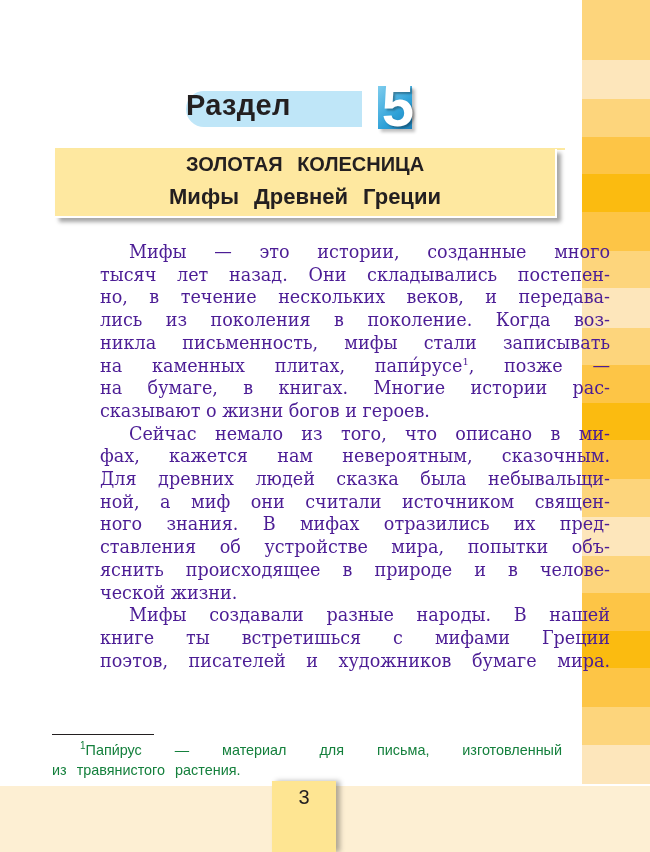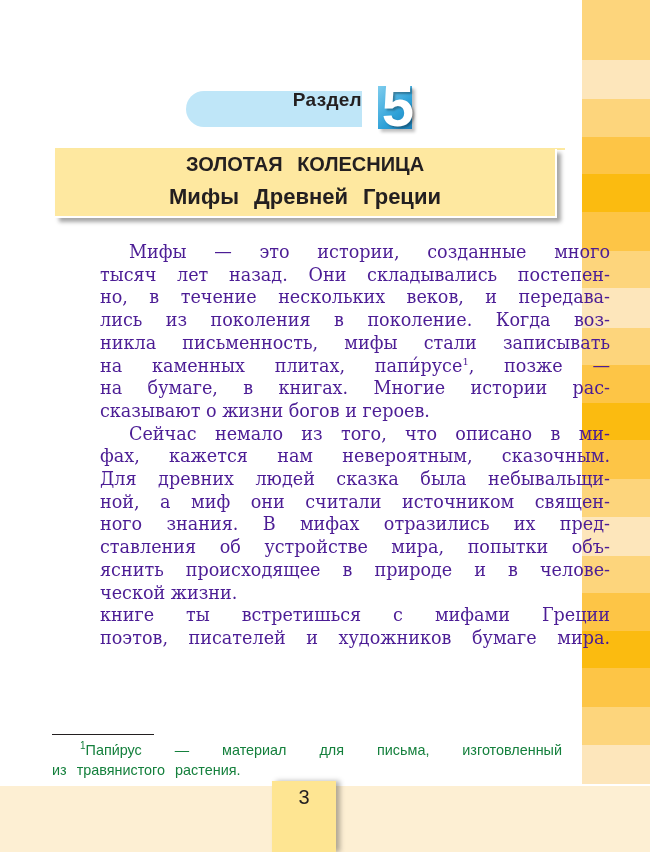--- a/index.html
+++ b/index.html
@@ -1,21 +1,21 @@
 <!DOCTYPE html>
 <html><head>
   <meta charset="utf-8">
   <style>
     html, body { margin:0; padding:0; }
     body { width:650px; height:852px; position:relative; overflow:hidden; background:#ffffff; font-family:"DejaVu Serif", serif; color:#231f20; }
     .stripes { position:absolute; left:582px; top:0; width:68px; height:784px; display:flex; flex-direction:column; }
     .stripe { width:100%; }
     .bottom-band { position:absolute; left:0; top:786px; width:650px; height:66px; background:#fdefd3; }
     .razdel-pill { position:absolute; left:186px; top:91px; width:176px; height:36px; background:#bfe6f8; border-radius:18px 0 0 18px; }
-    .razdel-label { position:absolute; left:186px; top:89px; width:176px; text-align:right; font-family:"Liberation Sans", sans-serif; font-weight:bold; font-size:19px; color:#231f20; letter-spacing:0.3px; }
+    .razdel-label { position:absolute; left:186px; top:89px; width:176px; text-align:left; font-family:"Liberation Sans", sans-serif; font-weight:bold; font-size:29px; color:#231f20; letter-spacing:0.3px; }
     .section-num-box { position:absolute; left:378px; top:86px; width:34px; height:43px; background:linear-gradient(135deg,#7fcdee 0%,#2ea1d8 60%,#1b7fb8 100%); box-shadow:3px 3px 3px rgba(0,0,0,0.25); }
     .section-num { position:absolute; left:373px; top:76px; width:50px; text-align:center; font-family:"Liberation Sans", sans-serif; font-weight:bold; font-size:58px; color:#ffffff; line-height:60px; text-shadow:2px 2px 2px rgba(0,0,0,0.3); }
     .yellow-line { position:absolute; left:55px; top:148px; width:510px; height:2px; background:#fde9a0; }
     .title-box { position:absolute; left:55px; top:149px; width:500px; height:67px; background:#fee8a0; box-shadow:4px 4px 4px rgba(0,0,0,0.35); border-right:2px solid #fff; border-bottom:2px solid #fff; }
     .title-1, .title-2 { position:absolute; left:55px; width:500px; text-align:center; font-family:"Liberation Sans", sans-serif; font-weight:bold; color:#231f20; word-spacing:9px; }
     .title-1 { top:153px; font-size:20px; }
     .title-2 { top:184px; font-size:22px; }
     .body-text { position:absolute; left:52px; top:241px; width:510px; font-size:17.6px; line-height:22.7px; text-align:justify; text-align-last:justify; color:#4c1d95;margin-left:48px; }
     .body-text .line { display:block; white-space:nowrap; text-align:justify; text-align-last:justify; }
     .body-text .line.last { text-align-last:left; }
@@ -80,20 +80,21 @@
     <span class="line indent">Сейчас немало из того, что описано в ми-</span>
     <span class="line">фах, кажется нам невероятным, сказочным.</span>
     <span class="line">Для древних людей сказка была небывальщи-</span>
     <span class="line">ной, а миф они считали источником священ-</span>
     <span class="line">ного знания. В мифах отразились их пред-</span>
     <span class="line">ставления об устройстве мира, попытки объ-</span>
     <span class="line">яснить происходящее в природе и в челове-</span>
     <span class="line last">ческой жизни.</span>
   </div>
   <div>
+    <span class="line indent">Мифы создавали разные народы. В нашей</span>
     <span class="line">книге ты встретишься с мифами Греции</span>
     <span class="line">поэтов, писателей и художников бумаге мира.</span>
   </div>
 </div>
 
 <div class="footnote-rule"></div>
 <div class="footnote">
   <span class="line" style="padding-left:28px;"><sup>1</sup><span>Папи́рус — материал для письма, изготовленный</span></span>
   <span class="line last">из травянистого растения.</span>
 </div>

